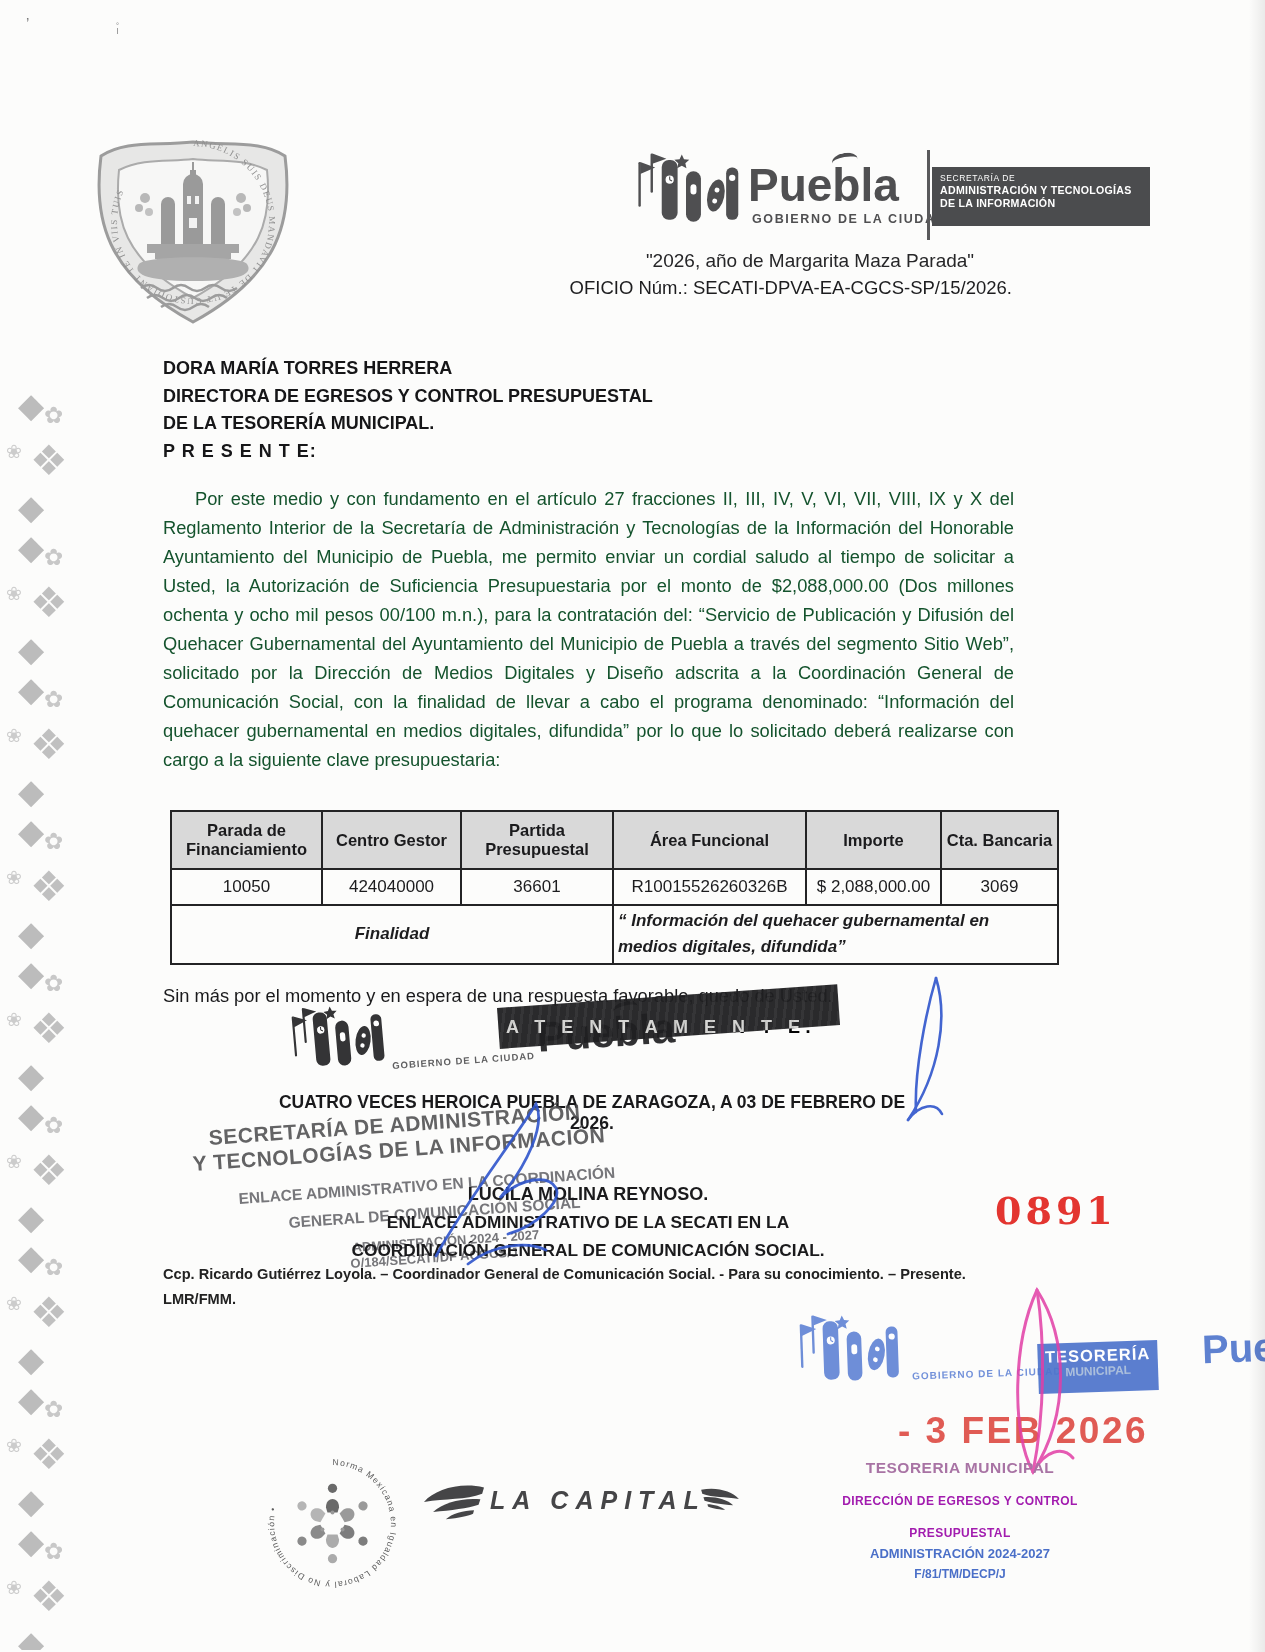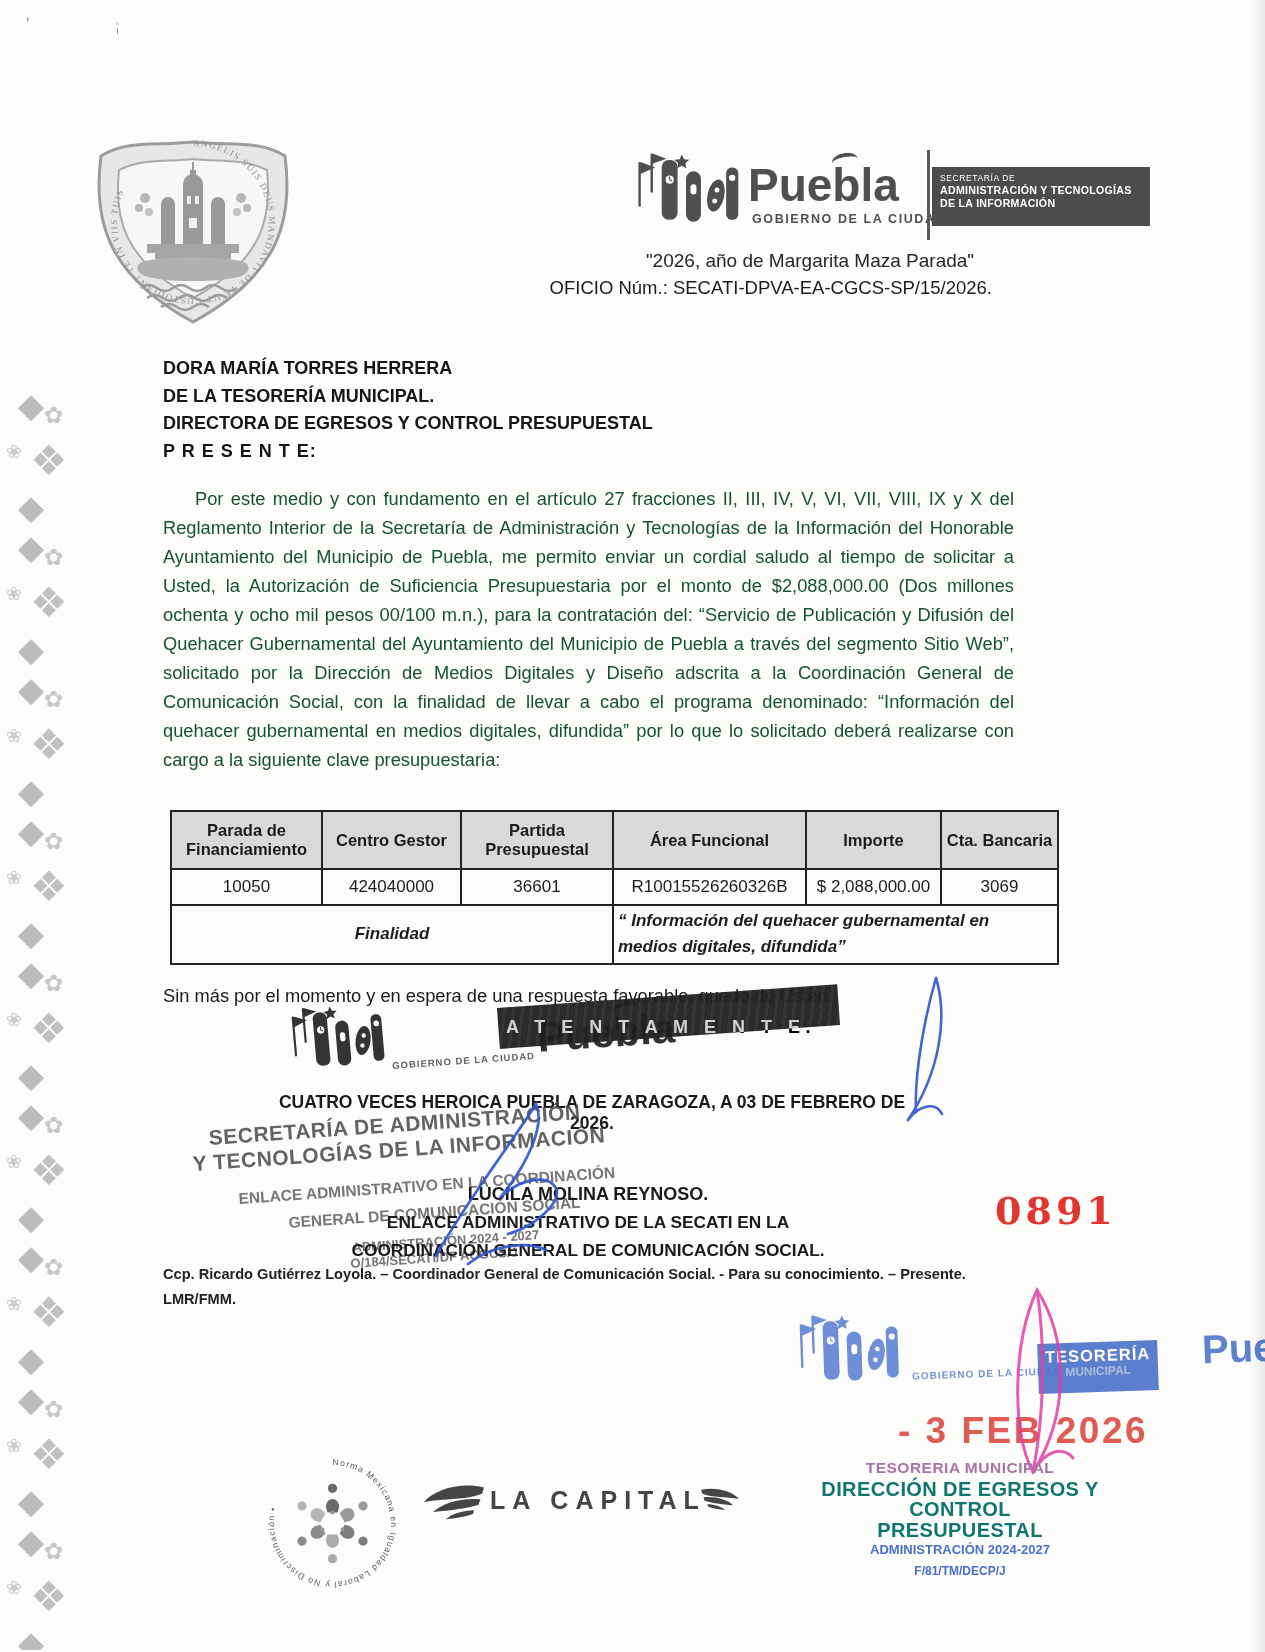--- a/index.html
+++ b/index.html
@@ -70,26 +70,26 @@
 
   .ccp{font-size:14.6px;font-weight:600;color:#222;}
   .folio{font-family:"DejaVu Serif",serif;font-weight:700;font-size:38px;letter-spacing:4px;color:#e1251f;opacity:.92;}
 
   .tes-box{background:#4e74cc;color:#fff;text-align:center;line-height:1.15;padding-top:4px;opacity:.92;}
   .tes-box .t1{font-size:16.5px;font-weight:800;letter-spacing:1px;display:block;}
   .tes-box .t2{font-size:12px;font-weight:700;color:#bcd;display:block;opacity:.8;}
   .red-date{font-size:37px;font-weight:700;letter-spacing:2.5px;color:#dd4a42;opacity:.9;}
   .tes-text{text-align:center;line-height:20.5px;font-weight:700;}
   .tes-text .r1{font-size:15.5px;color:#a873a4;letter-spacing:.5px;}
-  .tes-text .r2,.tes-text .r3{font-size:20px;color:#0f766e;letter-spacing:.4px;}
+  .tes-text .r2,.tes-text .r3{font-size:12px;color:#a21caf;letter-spacing:.4px;margin-top:12px;}
   .tes-text .r4{font-size:13px;color:#4a6fc8;}
   .tes-text .r5{font-size:12px;color:#4a6fc8;}
 
   .capital{color:#454547;}
-  .capital .l1{font-size:25px;font-weight:800;letter-spacing:7px;line-height:1;}
+  .capital .l1{font-size:25px;font-weight:800;letter-spacing:7px;line-height:1;font-style:italic;}
   .capital .l2{font-size:41px;font-weight:800;letter-spacing:1.5px;line-height:1;margin-top:3px;}
 </style>
 </head>
 <body>
 
 <svg width="0" height="0" style="position:absolute" aria-hidden="true">
   <defs>
     <symbol id="city-icons" viewBox="0 0 120 90">
       <rect x="9" y="16" width="2.6" height="48" rx="1.3" fill="currentColor"></rect>
       <path d="M11,16 L27,22 L11,29 Z" fill="currentColor"></path>
@@ -240,27 +240,27 @@
   <div class="abs brand-tagline" style="left:752px;top:212px;font-size:12.5px;color:#4f4f51;">GOBIERNO DE LA CIUDAD</div>
   <div class="abs" style="left:927px;top:150px;width:3px;height:90px;background:#59595b;"></div>
   <div class="abs badge" style="left:932px;top:167px;width:202px;height:48px;">
     <span class="b1">SECRETARÍA DE</span>
     <span class="b2">ADMINISTRACIÓN Y TECNOLOGÍAS</span>
     <span class="b3">DE LA INFORMACIÓN</span>
   </div>
 
   
   <div class="abs motto" style="left:600px;top:250px;width:420px;">"2026, año de Margarita Maza Parada"</div>
-  <div class="abs oficio" style="left:540px;top:277px;width:452px;">OFICIO Núm.: SECATI-DPVA-EA-CGCS-SP/15/2026.</div>
+  <div class="abs oficio" style="left:560px;top:277px;width:452px;">OFICIO Núm.: SECATI-DPVA-EA-CGCS-SP/15/2026.</div>
 
   
   <div class="abs recipient" style="left:163px;top:355px;">
     <div>DORA MARÍA TORRES HERRERA</div>
+    <div>DIRECTORA DE EGRESOS Y CONTROL PRESUPUESTAL</div>
     <div>DE LA TESORERÍA MUNICIPAL.</div>
-    <div>DIRECTORA DE EGRESOS Y CONTROL PRESUPUESTAL</div>
     <div class="presente">P R E S E N T E:</div>
   </div>
 
   
   <div class="abs bodytext" style="left:163px;top:484px;">Por este medio y con fundamento en el artículo 27 fracciones II, III, IV, V, VI, VII, VIII, IX y X del Reglamento Interior de la Secretaría de Administración y Tecnologías de la Información del Honorable Ayuntamiento del Municipio de Puebla, me permito enviar un cordial saludo al tiempo de solicitar a Usted, la Autorización de Suficiencia Presupuestaria por el monto de $2,088,000.00 (Dos millones ochenta y ocho mil pesos 00/100 m.n.), para la contratación del: “Servicio de Publicación y Difusión del Quehacer Gubernamental del Ayuntamiento del Municipio de Puebla a través del segmento Sitio Web”, solicitado por la Dirección de Medios Digitales y Diseño adscrita a la Coordinación General de Comunicación Social, con la finalidad de llevar a cabo el programa denominado: “Información del quehacer gubernamental en medios digitales, difundida” por lo que lo solicitado deberá realizarse con cargo a la siguiente clave presupuestaria:</div>
 
   
   <table class="ctable" style="left:170px;top:810px;width:887px;">
     <colgroup>
         <col style="width:151px">

